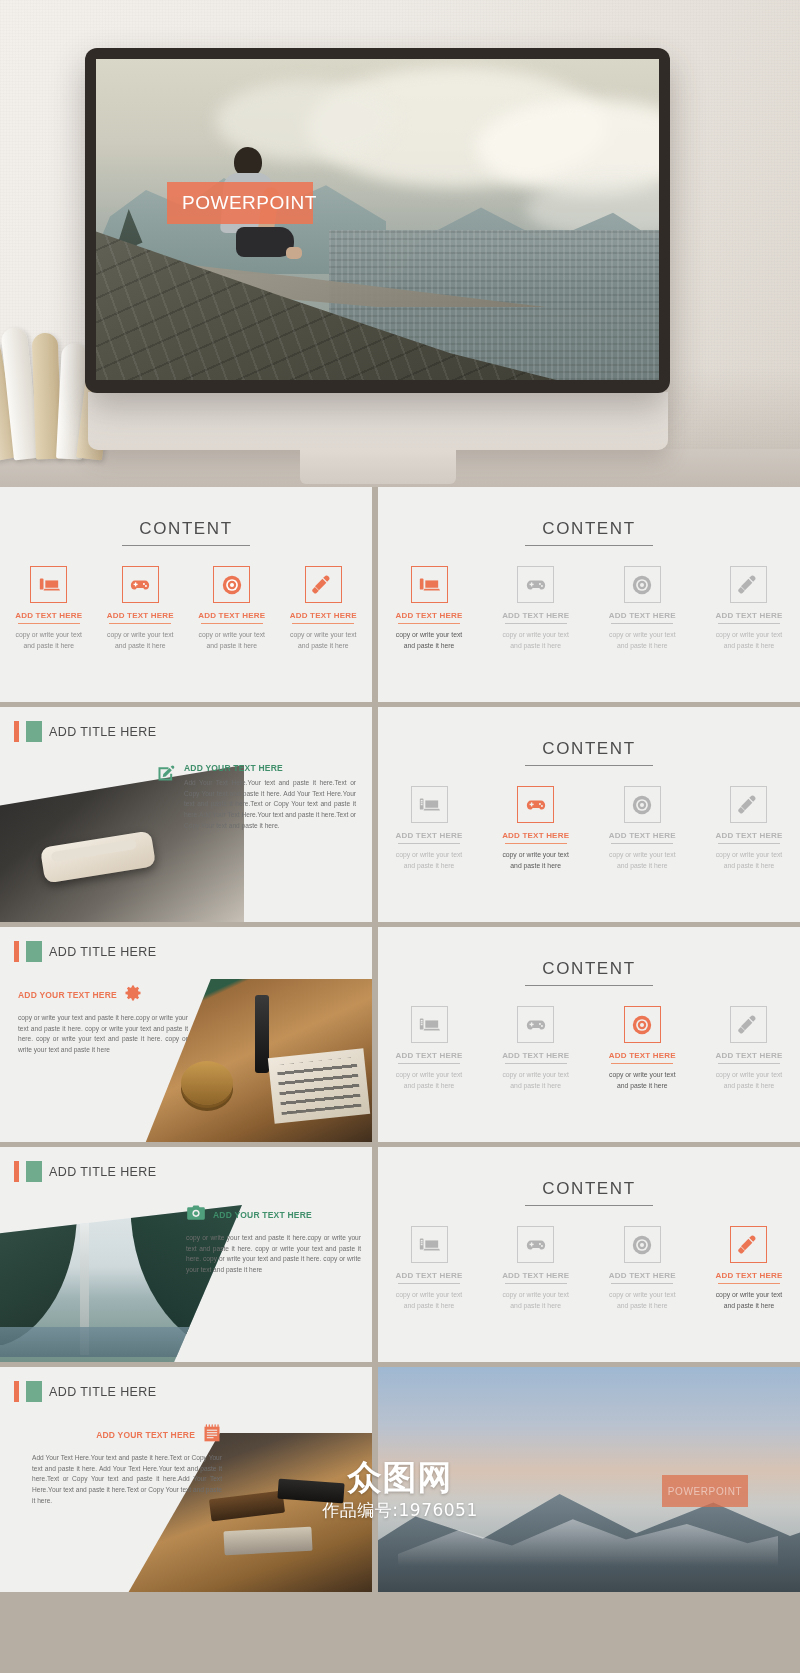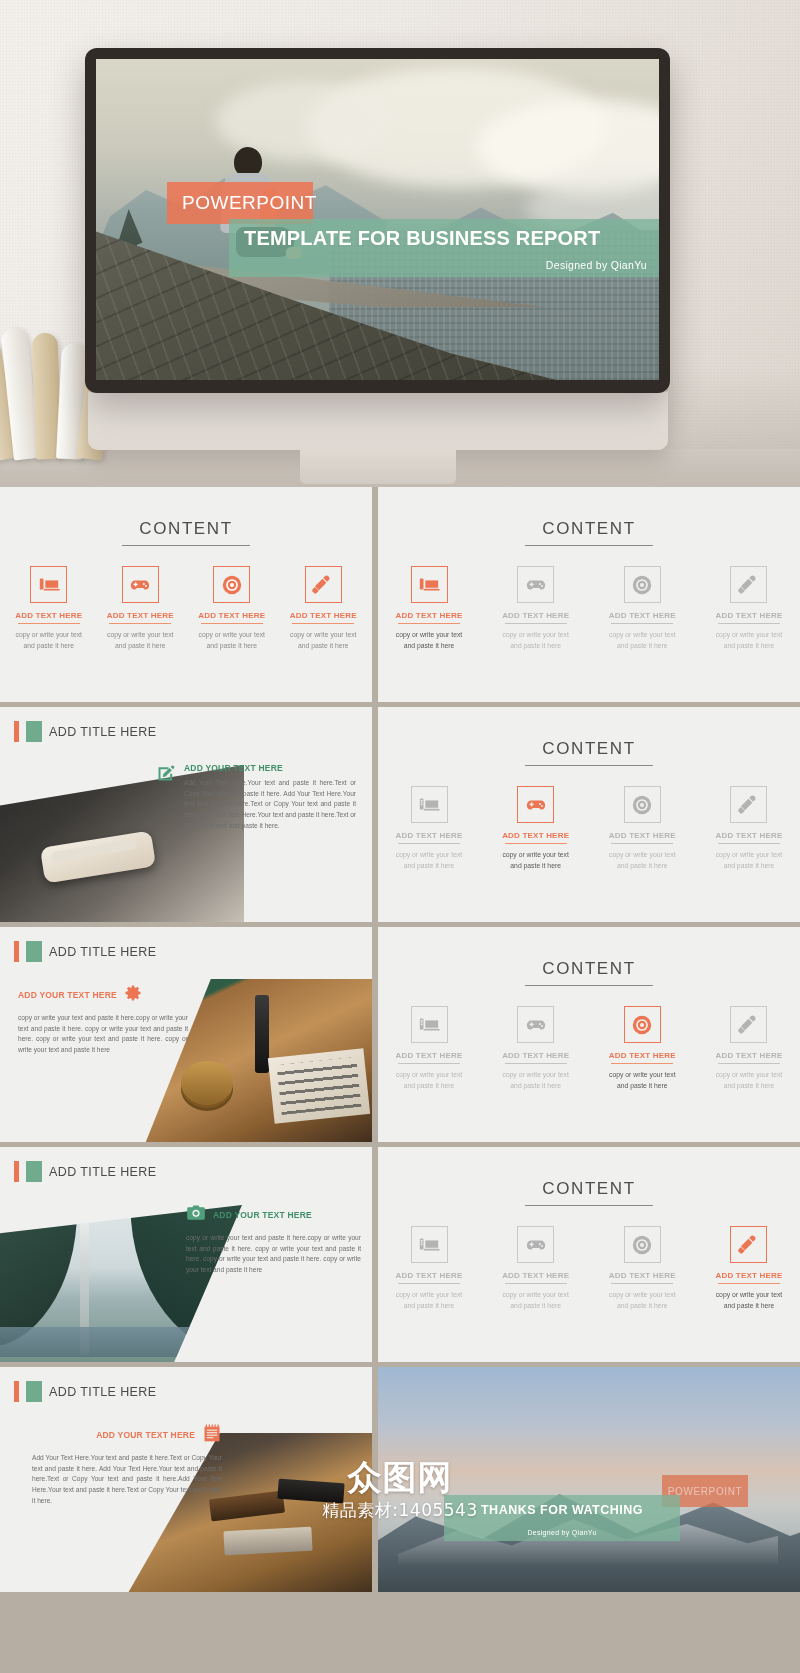--- a/index.html
+++ b/index.html
@@ -382,24 +382,20 @@
         <div class="man-head"></div>
           <div class="man-body"></div>
         <div class="man-arm"></div>
           <div class="man-leg"></div>
           <div class="man-foot"></div>
       </div>
 
       <div class="pp-badge">
         <span>POWERPOINT</span>
       </div>
-      <div class="title-band">
-        <div class="t1">TEMPLATE FOR BUSINESS REPORT</div>
-        <div class="t2">Designed by QianYu</div>
-      </div>
     </div>
   </div>
 </div>
 
 <div class="grid">
 
   <div class="slide col-l r1 allon">
     <div class="content-title">CONTENT</div>
     <div class="content-rule"></div>
     <div class="cols">
@@ -864,29 +860,25 @@
   </div>
 
   <div class="slide col-r r5">
     <div class="thanks">
       <div class="th-sky"></div>
       <div class="th-mtn"></div>
       <div class="th-snow"></div>
       <div class="th-pp">
         <span>POWERPOINT</span>
       </div>
-      <div class="th-band">
-        <div class="th-t1">THANKS FOR WATCHING</div>
-        <div class="th-t2">Designed by QianYu</div>
-      </div>
     </div>
   </div>
 
 </div>
 
 <div class="wm" style="top:1455px;">
   <div class="wm-row">
     <span class="wm-logo">众图网</span>
   </div>
   <div class="wm-id">
-    <span>精品素材:</span><span>1405543</span>
+    <span>作品编号:</span><span>1976051</span>
   </div>
 </div>
 
 </body></html>

